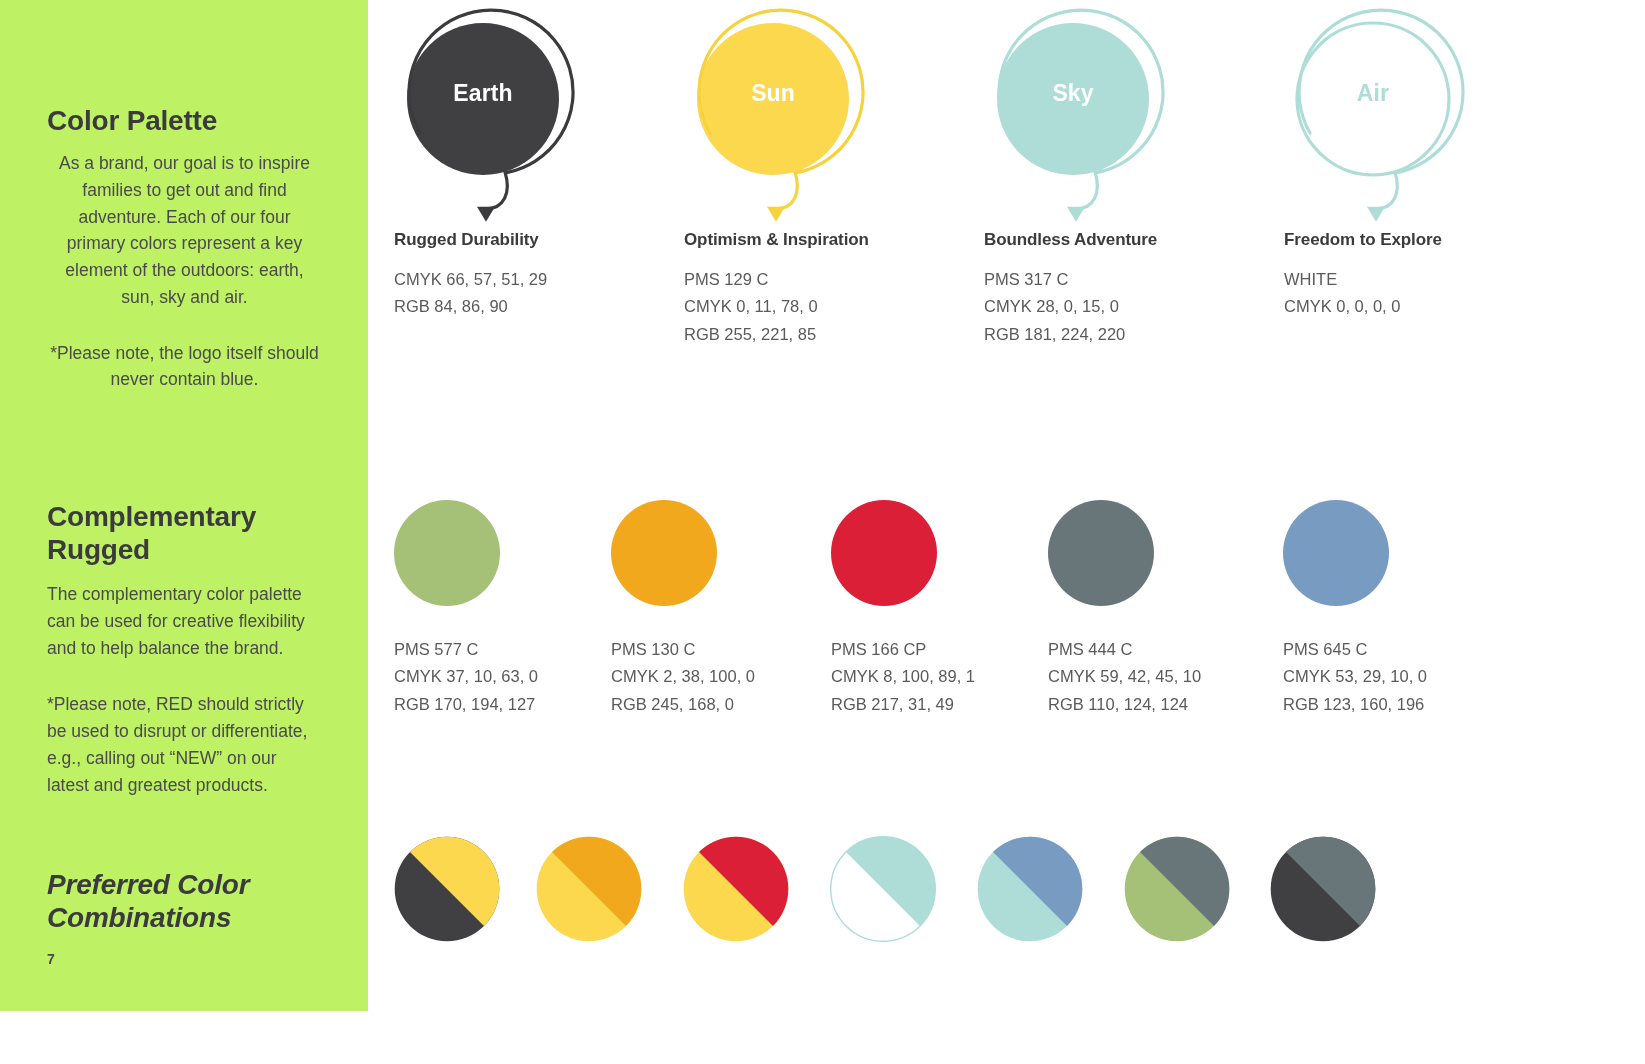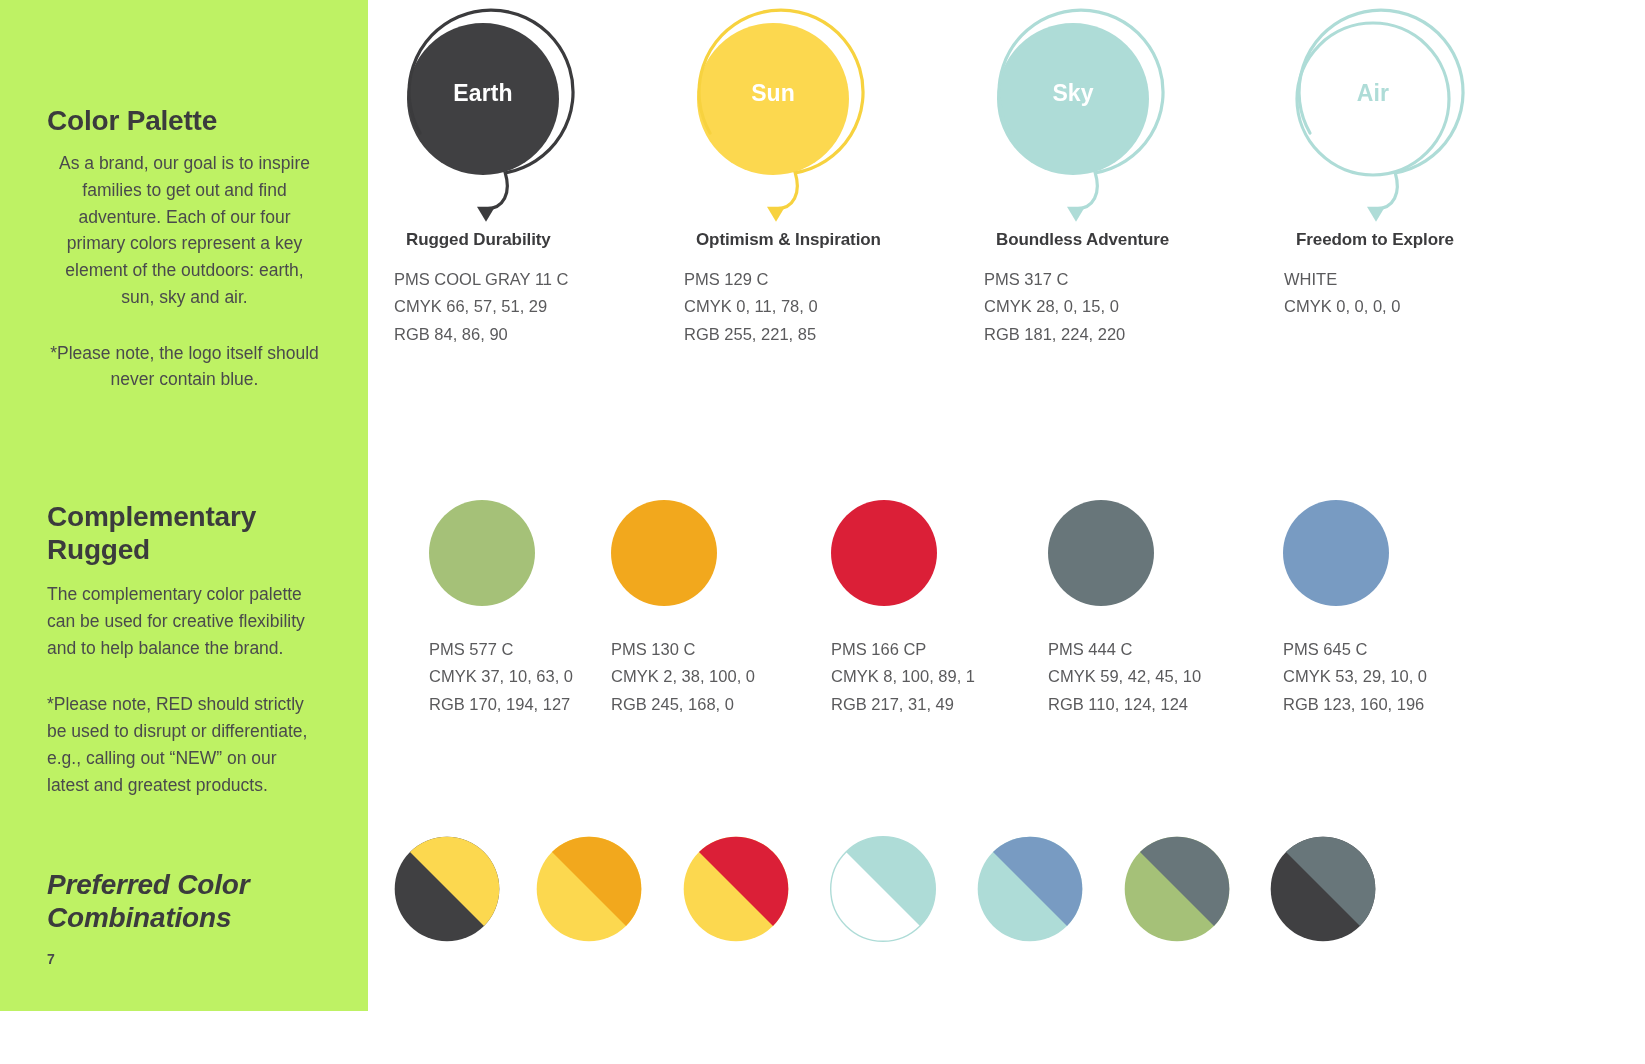--- a/index.html
+++ b/index.html
@@ -105,21 +105,20 @@
     font-weight: 700;
     letter-spacing: 0.1px;
     pointer-events: none;
   }
 
   .swatch-title {
     font-size: 17px;
     font-weight: 700;
     color: #3B3B3D;
     letter-spacing: -0.1px;
-    margin-left: 12px;
   }
 
   .spec-list { margin-top: 16px; }
   .spec-line {
     font-size: 16.5px;
     color: #5A5A5C;
     line-height: 1.66;
     font-weight: 400;
   }
 
@@ -175,21 +174,20 @@
           <div class="bubble-wrap">
             <svg class="bubble-svg" width="300" height="230" viewBox="0 0 300 230">
               <circle cx="89" cy="99" r="76" fill="#404042"></circle>
               <path d="M 26.0 133.0 A 82 82 0 1 1 111.2 172.8 C 117.2 192.8, 110.0 208.8, 92 208.8" fill="none" stroke="#3B3B3D" stroke-width="3.2" stroke-linecap="round"></path>
               <path d="M 83 206.8 L 92 221.8 L 101 206.8 Z" fill="#3B3B3D"></path>
             </svg>
             <div class="bubble-label" style="color: rgb(255, 255, 255);">Earth</div>
           </div>
           <div class="swatch-title">Rugged Durability</div>
           <div class="spec-list">
-            <div class="spec-line nowrap">PMS COOL GRAY 11 C</div>
             <div class="spec-line nowrap">CMYK 66, 57, 51, 29</div>
             <div class="spec-line nowrap">RGB 84, 86, 90</div>
           </div>
         </div>
         <div class="primary-item" style="left: 300px;">
           <div class="bubble-wrap">
             <svg class="bubble-svg" width="300" height="230" viewBox="0 0 300 230">
               <circle cx="89" cy="99" r="76" fill="#FCD84F"></circle>
               <path d="M 26.0 133.0 A 82 82 0 1 1 111.2 172.8 C 117.2 192.8, 110.0 208.8, 92 208.8" fill="none" stroke="#F7D23F" stroke-width="3.2" stroke-linecap="round"></path>
               <path d="M 83 206.8 L 92 221.8 L 101 206.8 Z" fill="#F7D23F"></path>
@@ -230,21 +228,21 @@
           </div>
           <div class="swatch-title">Freedom to Explore</div>
           <div class="spec-list">
             <div class="spec-line nowrap">WHITE</div>
             <div class="spec-line nowrap">CMYK 0, 0, 0, 0</div>
           </div>
         </div>
       </div>
 
     <div class="comp-row" id="comp-row">
-        <div class="comp-item" style="left: 10px; margin-left: 35px;">
+        <div class="comp-item" style="left: 10px;">
           <div class="comp-dot" style="background: rgb(165, 193, 120);"></div>
           <div class="comp-specs">
             <div class="spec-line nowrap">PMS 577 C</div>
             <div class="spec-line nowrap">CMYK 37, 10, 63, 0</div>
             <div class="spec-line nowrap">RGB 170, 194, 127</div>
           </div>
         </div>
         <div class="comp-item" style="left: 227px;">
           <div class="comp-dot" style="background: rgb(242, 168, 29);"></div>
           <div class="comp-specs">

